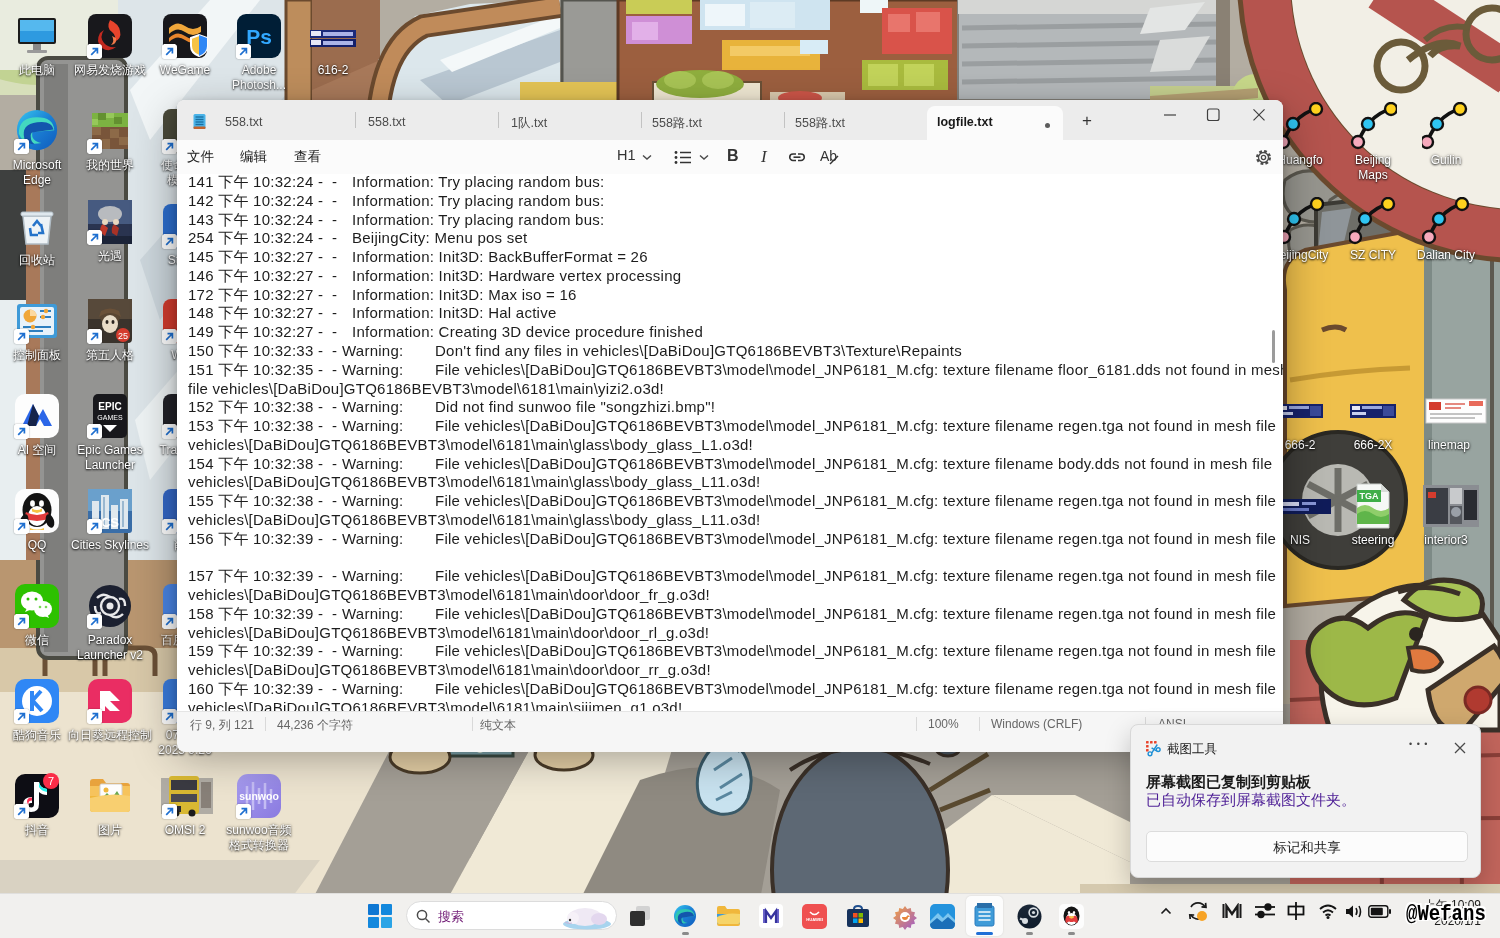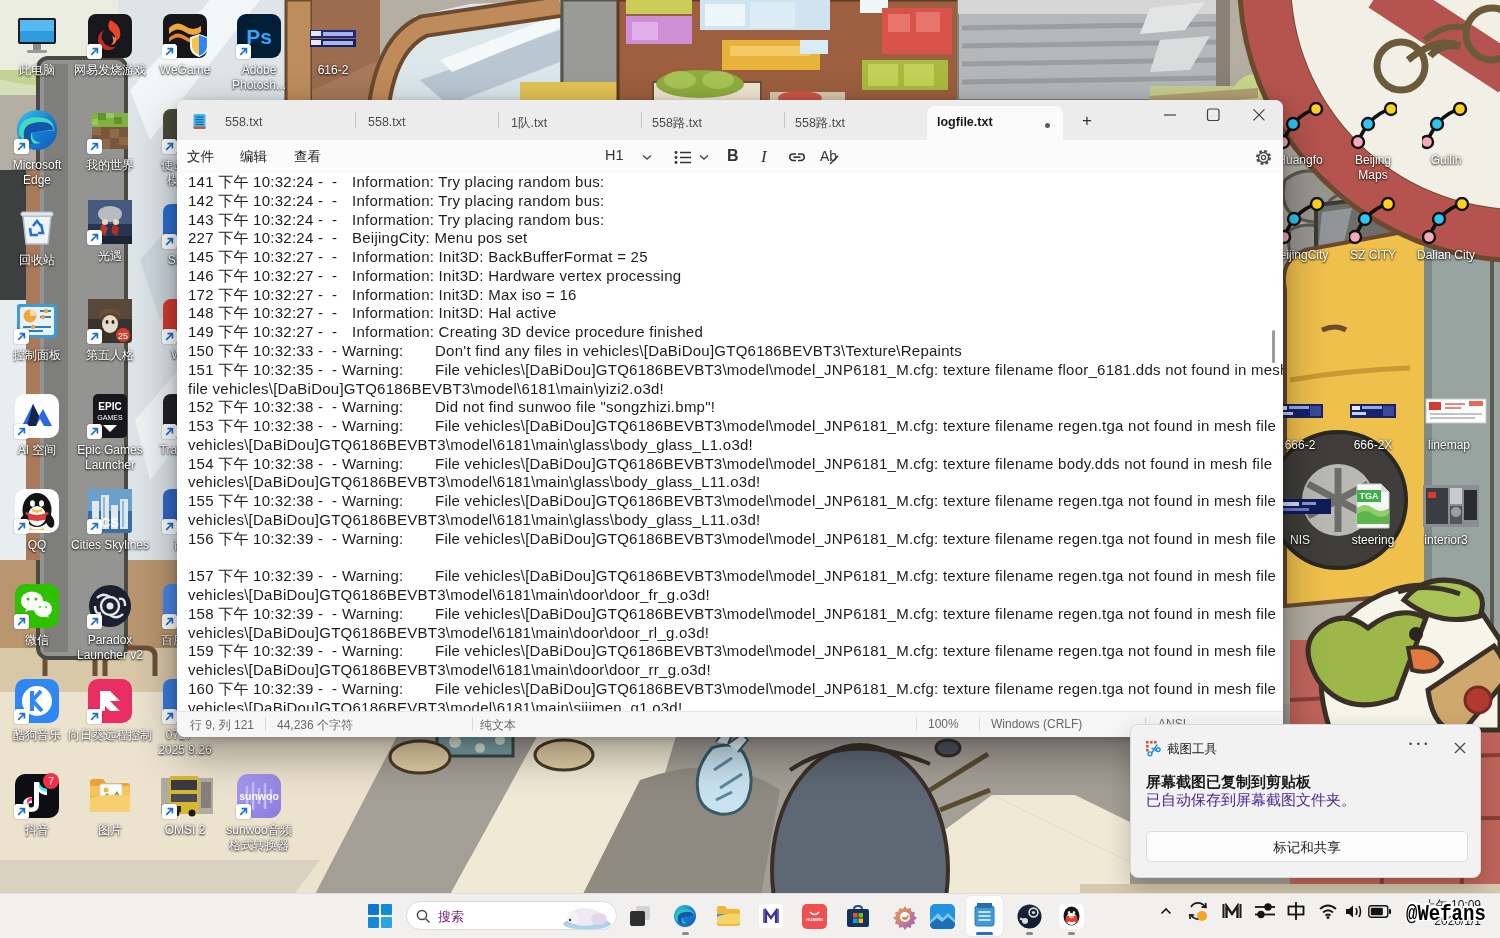--- a/index.html
+++ b/index.html
@@ -20,21 +20,21 @@
 #plus{position:absolute;left:905px;top:11px;font-size:17px;font-weight:300;color:#333}
 #winbtns{position:absolute;right:0;top:0}
 #menubar{position:absolute;left:0;top:40px;width:100%;height:35px;background:#fbfbfb;border-bottom:1px solid #ececec}
 .mi{position:absolute;top:8px;font-size:13.5px;color:#1b1b1b}
 .tbi{position:absolute;top:7px;color:#333}
 .tbsvg{position:absolute;top:13px}
 #content{position:absolute;left:0;top:74px;width:100%;height:537px;background:#fff;overflow:hidden}
 .ln{position:absolute;left:0;width:100%;height:19px;font-size:15px;color:#1d1d1d;white-space:pre;letter-spacing:0.25px}
 .ln span{position:absolute;top:0}
 #vsb{position:absolute;left:1095px;top:230px;width:3px;height:33px;background:#9b9b9b;border-radius:2px}
-#statusbar{position:absolute;left:0;top:611px;width:100%;height:26px;background:#f6f6f6;border-top:1px solid #e5e5e5;border-radius:0 0 8px 8px;font-size:12px;color:#666}
+#statusbar{position:absolute;left:0;top:611px;width:100%;height:41px;background:#f6f6f6;border-top:1px solid #e5e5e5;border-radius:0 0 8px 8px;font-size:12px;color:#666}
 #statusbar span{position:absolute;top:5px}
 .ssep{position:absolute;top:5px;width:1px;height:14px;background:#d9d9d9}
 
 #taskbar{position:absolute;left:0;top:893px;width:1500px;height:45px;background:#f1f0ee;border-top:1px solid rgba(0,0,0,.07);z-index:8}
 #startbtn{position:absolute;left:368px;top:10px}
 #search{position:absolute;left:406px;top:7px;width:211px;height:29px;background:#fff;border:1px solid #dcdcdc;border-radius:15px}
 #search>span{position:absolute;left:31px;top:6px;font-size:13px;color:#701a75}
 .tbic{position:absolute;top:10px;width:26px;height:26px}
 .rdot{position:absolute;left:9px;top:28px;width:7px;height:2.6px;border-radius:2px;background:#8a8a8a}
 #npactive{position:absolute;left:966px;top:2px;width:37px;height:40px;background:#fcfcfc;border-radius:5px;box-shadow:0 0 2px rgba(0,0,0,.12)}
@@ -248,21 +248,21 @@
           <line x1="41" y1="15" x2="53" y2="15"></line>
           <rect x="84.5" y="9" width="11.5" height="11.5" rx="2"></rect>
           <path d="M130.5,9.3 L141.5,20.3 M141.5,9.3 L130.5,20.3"></path>
         </g>
       </svg>
  </div>
  <div id="menubar">
   <span class="mi" style="left:10px">文件</span>
   <span class="mi" style="left:63px">编辑</span>
   <span class="mi" style="left:117px">查看</span>
-  <span class="tbi" style="left:428px;font-size:14.5px">H1</span>
+  <span class="tbi" style="left:440px;font-size:14.5px">H1</span>
   <svg class="tbsvg" style="left:464px" width="12" height="8" viewBox="0 0 12 8">
         <path d="M2,2.5 L6,6 L10,2.5" stroke="#4a4a4a" stroke-width="1.4" fill="none"></path>
       </svg>
   <svg class="tbsvg" style="left:497px;top:10px" width="18" height="15" viewBox="0 0 18 15">
         <g fill="#333">
           <circle cx="2" cy="2.5" r="1.4"></circle>
           <circle cx="2" cy="7.5" r="1.4"></circle>
           <circle cx="2" cy="12.5" r="1.4"></circle>
         </g>
         <g stroke="#333" stroke-width="1.5">
@@ -290,22 +290,22 @@
   <svg class="tbsvg" style="left:1078px;top:9px" width="17" height="17" viewBox="0 0 17 17">
         <circle cx="8.5" cy="8.5" r="6.2" fill="none" stroke="#4a4a4a" stroke-width="2.6" stroke-dasharray="2.7 2.15"></circle>
         <circle cx="8.5" cy="8.5" r="5" fill="none" stroke="#4a4a4a" stroke-width="1.3"></circle>
         <circle cx="8.5" cy="8.5" r="2.1" fill="none" stroke="#4a4a4a" stroke-width="1.3"></circle>
       </svg>
  </div>
  <div id="content">
 <div class="ln" style="top:-1.0px"><span style="left:11px">141 下午 10:32:24 -  -</span><span style="left:175px">Information: Try placing random bus:</span></div>
 <div class="ln" style="top:17.8px"><span style="left:11px">142 下午 10:32:24 -  -</span><span style="left:175px">Information: Try placing random bus:</span></div>
 <div class="ln" style="top:36.5px"><span style="left:11px">143 下午 10:32:24 -  -</span><span style="left:175px">Information: Try placing random bus:</span></div>
-<div class="ln" style="top:55.3px"><span style="left:11px">227 下午 10:32:24 -  -</span><span style="left:175px">BeijingCity: Menu pos set</span></div>
-<div class="ln" style="top:74.1px"><span style="left:11px">145 下午 10:32:27 -  -</span><span style="left:175px">Information: Init3D: BackBufferFormat = 25</span></div>
+<div class="ln" style="top:55.3px"><span style="left:11px">254 下午 10:32:24 -  -</span><span style="left:175px">BeijingCity: Menu pos set</span></div>
+<div class="ln" style="top:74.1px"><span style="left:11px">145 下午 10:32:27 -  -</span><span style="left:175px">Information: Init3D: BackBufferFormat = 26</span></div>
 <div class="ln" style="top:92.8px"><span style="left:11px">146 下午 10:32:27 -  -</span><span style="left:175px">Information: Init3D: Hardware vertex processing</span></div>
 <div class="ln" style="top:111.6px"><span style="left:11px">172 下午 10:32:27 -  -</span><span style="left:175px">Information: Init3D: Max iso = 16</span></div>
 <div class="ln" style="top:130.4px"><span style="left:11px">148 下午 10:32:27 -  -</span><span style="left:175px">Information: Init3D: Hal active</span></div>
 <div class="ln" style="top:149.2px"><span style="left:11px">149 下午 10:32:27 -  -</span><span style="left:175px">Information: Creating 3D device procedure finished</span></div>
 <div class="ln" style="top:167.9px"><span style="left:11px">150 下午 10:32:33 -  -</span><span style="left:165px">Warning:</span><span style="left:258px">Don't find any files in vehicles\[DaBiDou]GTQ6186BEVBT3\Texture\Repaints</span></div>
 <div class="ln" style="top:186.7px"><span style="left:11px">151 下午 10:32:35 -  -</span><span style="left:165px">Warning:</span><span style="left:258px">File vehicles\[DaBiDou]GTQ6186BEVBT3\model\model_JNP6181_M.cfg: texture filename floor_6181.dds not found in mesh</span></div>
 <div class="ln" style="top:205.5px"><span style="left:11px">file vehicles\[DaBiDou]GTQ6186BEVBT3\model\6181\main\yizi2.o3d!</span></div>
 <div class="ln" style="top:224.2px"><span style="left:11px">152 下午 10:32:38 -  -</span><span style="left:165px">Warning:</span><span style="left:258px">Did not find sunwoo file "songzhizi.bmp"!</span></div>
 <div class="ln" style="top:243.0px"><span style="left:11px">153 下午 10:32:38 -  -</span><span style="left:165px">Warning:</span><span style="left:258px">File vehicles\[DaBiDou]GTQ6186BEVBT3\model\model_JNP6181_M.cfg: texture filename regen.tga not found in mesh file</span></div>
 <div class="ln" style="top:261.8px"><span style="left:11px">vehicles\[DaBiDou]GTQ6186BEVBT3\model\6181\main\glass\body_glass_L1.o3d!</span></div>

